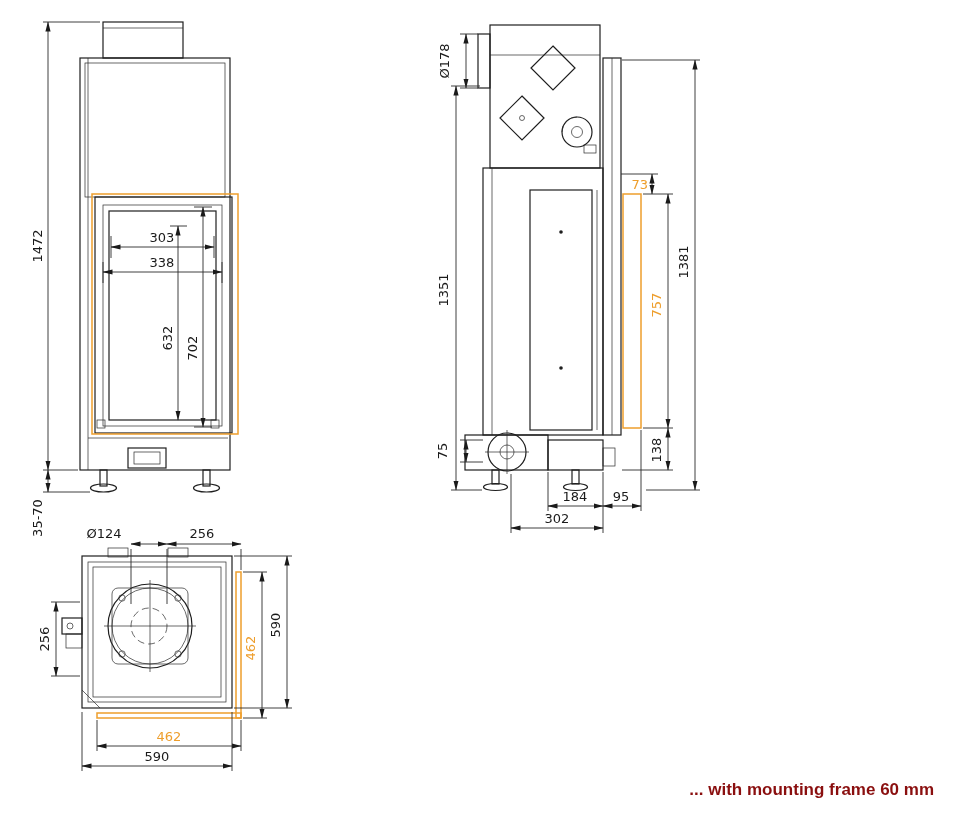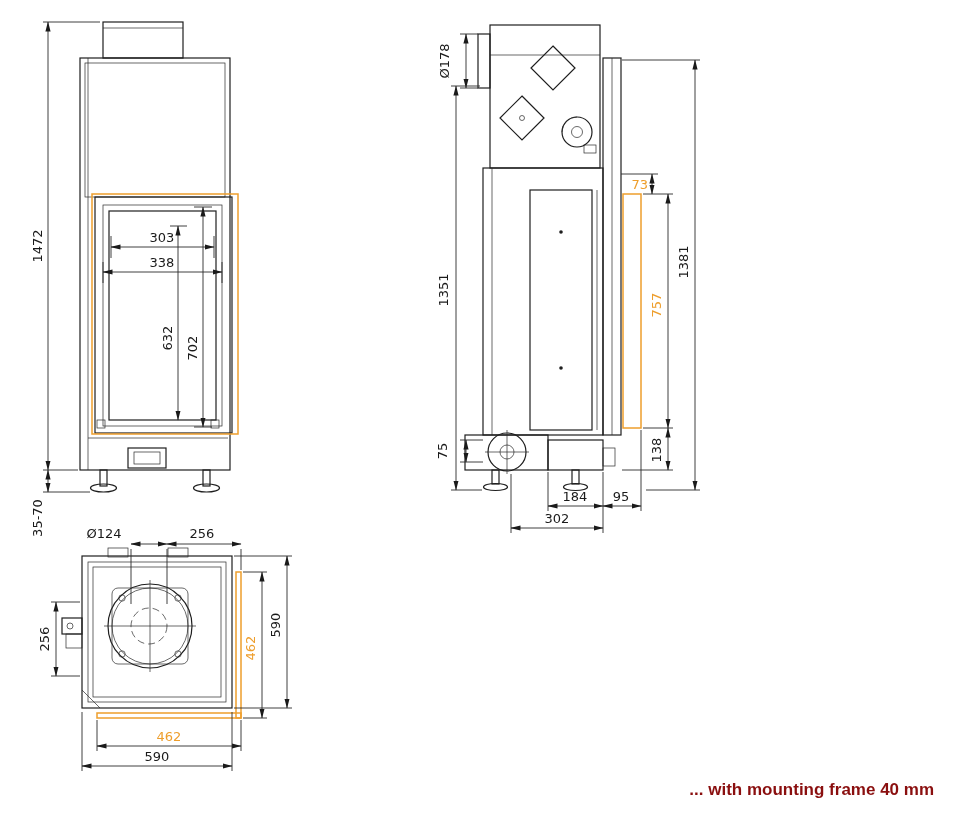--- a/index.html
+++ b/index.html
@@ -262,14 +262,14 @@
     </g>
     <g>
       <line class="dim" x1="82" y1="712" x2="82" y2="771"></line>
       <line class="dim" x1="232" y1="712" x2="232" y2="771"></line>
       <line class="dim" x1="82" y1="766" x2="232" y2="766" marker-start="url(#ar)" marker-end="url(#ar)"></line>
       <text class="dtx" text-anchor="middle" x="157" y="761">590</text>
     </g>
   </g>
 </svg>
 
-<div class="note">... with mounting frame 40 mm</div>
+<div class="note">... with mounting frame 60 mm</div>
 </div>
 
 </body></html>

